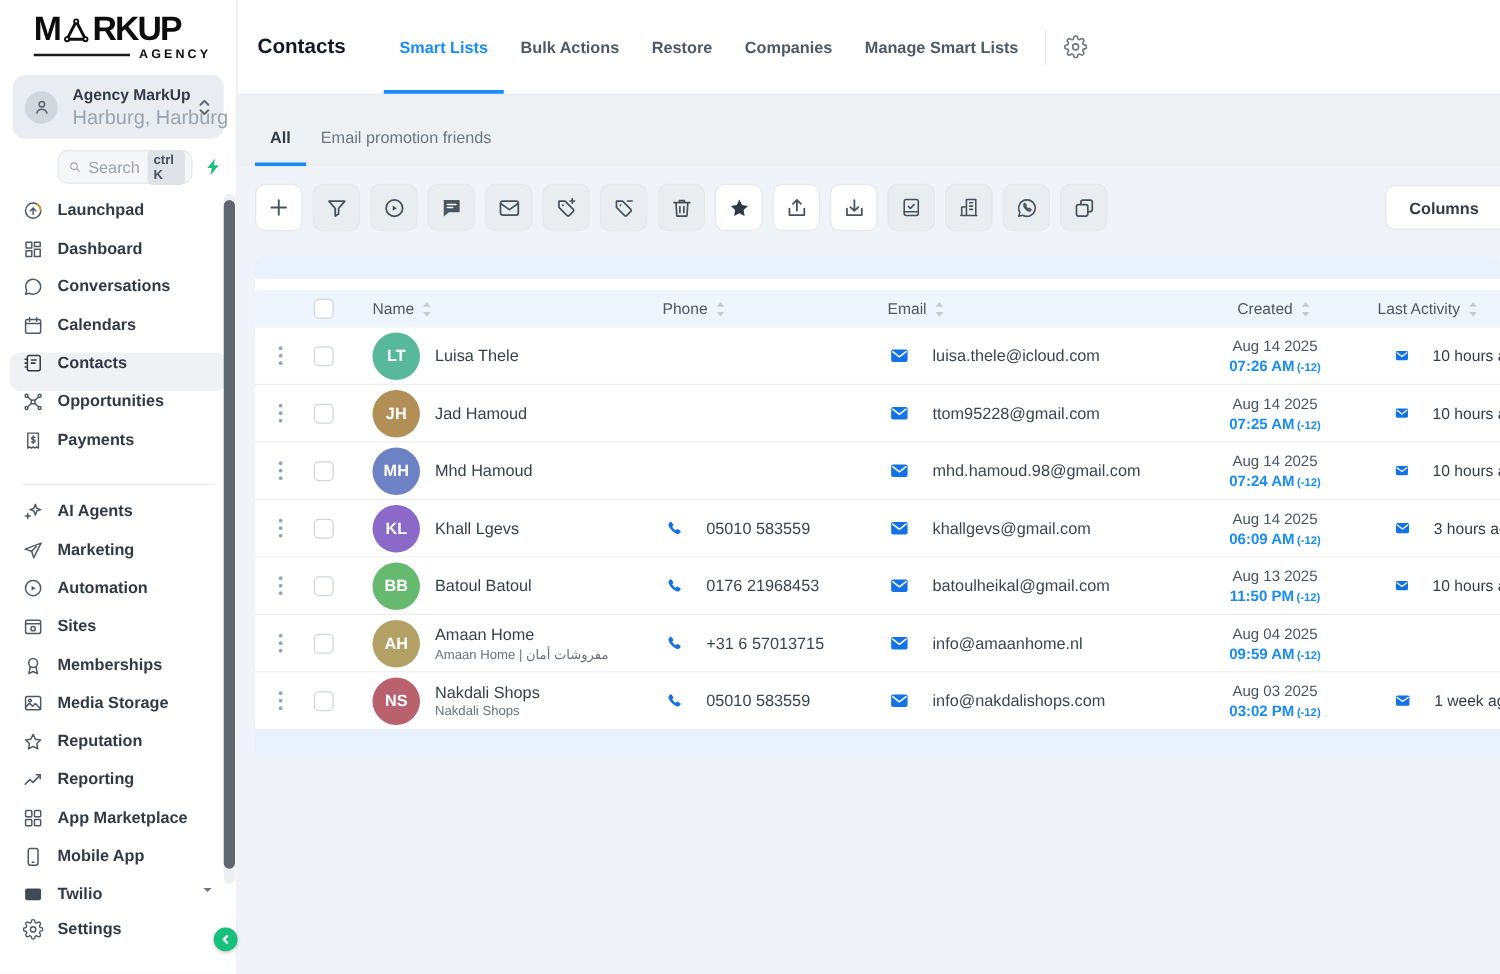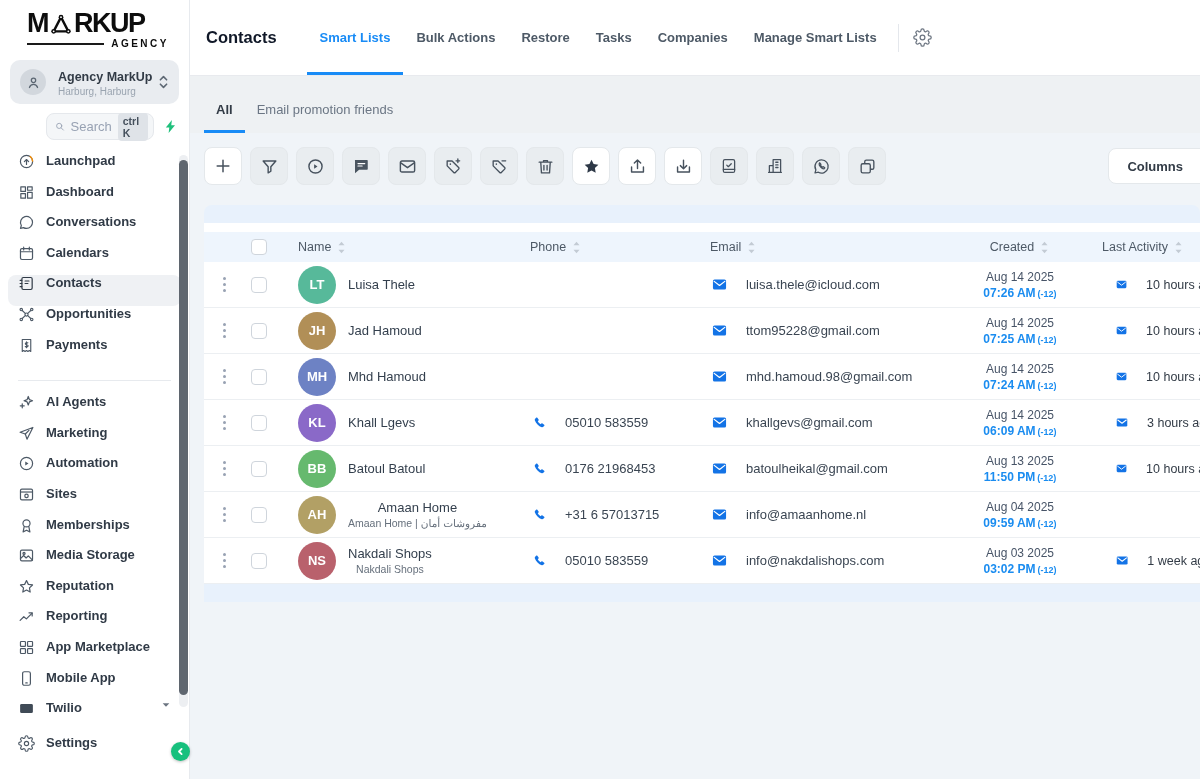--- a/index.html
+++ b/index.html
@@ -13,21 +13,21 @@
   .logo-main { display:flex; align-items:center; font-size:27px; font-weight:800; letter-spacing:-1.5px; color:#0d0d0d; line-height:1; }
   .logo-main svg { margin:0 1px; }
   .logo-sub { display:flex; align-items:center; gap:7px; margin-top:1px; }
   .logo-line { flex:1; height:2px; background:#1a1a1a; }
   .logo-agency { font-size:10px; font-weight:700; letter-spacing:2.5px; color:#0d0d0d; }
 
   .agency-card { margin:11px 10px 0 10px; background:#e9ecf0; border-radius:10px; padding:7px 10px; display:flex; align-items:center; gap:12px; cursor:pointer; }
   .agency-avatar { width:26px; height:26px; min-width:26px; border-radius:50%; background:#d2d7dd; display:flex; align-items:center; justify-content:center; }
   .agency-texts { flex:1; min-width:0; }
   .agency-name { font-size:12.5px; font-weight:700; color:#323b46; white-space:nowrap; }
-  .agency-loc { font-size:10px; color:#9aa4b0; margin-top:1px; white-space:nowrap; }
+  .agency-loc { font-size:16px; color:#9aa4b0; margin-top:1px; white-space:nowrap;text-align:center; }
   .agency-chevrons { color:#5d6773; }
 
   .search-row { margin:9px 10px 0 10px; display:flex; align-items:center; gap:8px;padding-left:36px; }
   .searchbox { flex:1; height:27px; background:#f4f6f8; border:1px solid #e5e8ec; border-radius:8px; display:flex; align-items:center; gap:6px; padding:0 5px 0 8px; cursor:text; }
   .search-ph { flex:1; font-size:13px; color:#98a2b3; }
   .kbd { background:#dfe3e8; border-radius:4px; font-size:10.5px; font-weight:600; color:#45505c; padding:2px 5px; }
   .bolt-btn { width:24px; height:24px; display:flex; align-items:center; justify-content:center; cursor:pointer; }
 
   .nav { margin-top:13px; flex:1; padding:0 8px; overflow:hidden; }
   .nav-item { height:30.6px; display:flex; align-items:flex-start; gap:11px; padding:0 10px; border-radius:8px; font-size:13px; font-weight:600; color:#303a46; cursor:pointer; white-space:nowrap; }
@@ -48,21 +48,21 @@
   .topnav { display:flex; align-items:stretch; height:100%; }
   .toptab { display:flex; align-items:center; padding:0 13px; font-size:13px; font-weight:600; color:#4d5966; cursor:pointer; border-bottom:3px solid transparent; padding-top:3px; }
   .toptab.active { color:#188bf6; border-bottom-color:#188bf6; }
   .vline { width:1px; height:28px; background:#e4e7ec; align-self:center; margin:0 10px 0 8px; }
   .gear-btn { align-self:center; padding:4px; cursor:pointer; }
 
   .substrip { height:57px; background:#eef1f3; display:flex; align-items:flex-end; padding-left:14px; }
   .subtab { height:44px; display:flex; align-items:center; padding:0 12px; font-size:13px; font-weight:500; color:#6b7684; border-bottom:3px solid transparent; cursor:pointer; }
   .subtab.active { color:#323b46; font-weight:700; border-bottom-color:#188bf6; }
 
-  .content { flex:1; background:#f0f4f8; padding:14px 0 0 14px; overflow:hidden;text-align:center; }
+  .content { flex:1; background:#f0f4f8; padding:14px 0 0 14px; overflow:hidden; }
   .toolbar-row { display:flex; align-items:center; }
   .tools { display:flex; gap:8px; }
   .tool { width:38px; height:38px; border-radius:8px; border:1px solid #e4e8eb; display:flex; align-items:center; justify-content:center; cursor:pointer; background:#e9edf0; }
   .tool.white { background:#fff; }
   .cols-btn { margin-left:auto; margin-right:-14px; height:36px; background:#fff; border:1px solid #e4e8eb; border-radius:8px; padding:0 30px 0 18px; font-size:13px; font-weight:600; color:#323b46; display:flex; align-items:center; cursor:pointer; }
 
   
   .tbl { margin-top:20px; }
   .strip-top { height:18px; background:#e8f1fc; border-radius:8px 8px 0 0; }
   .strip-gap { height:9px; background:#fff; }
@@ -326,21 +326,20 @@
 </div>
 
 <div id="main">
 
   <div class="topbar">
     <span class="page-title">Contacts</span>
     <div class="topnav">
       <span class="toptab active">Smart Lists</span>
       <span class="toptab">Bulk Actions</span>
       <span class="toptab">Restore</span>
-      <span class="toptab">Tasks</span>
       <span class="toptab">Companies</span>
       <span class="toptab">Manage Smart Lists</span>
     </div>
     <span class="vline"></span>
     <span class="gear-btn">
       <svg width="19" height="19" viewBox="0 0 24 24" fill="none" stroke="#6b7480" stroke-width="1.6" stroke-linecap="round" stroke-linejoin="round">
           <circle cx="12" cy="12" r="3"></circle>
           <path d="M19.4 15a1.65 1.65 0 0 0 .33 1.82l.06.06a2 2 0 1 1-2.83 2.83l-.06-.06a1.65 1.65 0 0 0-1.82-.33 1.65 1.65 0 0 0-1 1.51V21a2 2 0 1 1-4 0v-.09A1.65 1.65 0 0 0 9 19.4a1.65 1.65 0 0 0-1.82.33l-.06.06a2 2 0 1 1-2.83-2.83l.06-.06a1.65 1.65 0 0 0 .33-1.82 1.65 1.65 0 0 0-1.51-1H3a2 2 0 1 1 0-4h.09A1.65 1.65 0 0 0 4.6 9a1.65 1.65 0 0 0-.33-1.82l-.06-.06a2 2 0 1 1 2.83-2.83l.06.06a1.65 1.65 0 0 0 1.82.33H9a1.65 1.65 0 0 0 1-1.51V3a2 2 0 1 1 4 0v.09a1.65 1.65 0 0 0 1 1.51 1.65 1.65 0 0 0 1.82-.33l.06-.06a2 2 0 1 1 2.83 2.83l-.06.06a1.65 1.65 0 0 0-.33 1.82V9a1.65 1.65 0 0 0 1.51 1H21a2 2 0 1 1 0 4h-.09a1.65 1.65 0 0 0-1.51 1z"></path>
         </svg>
     </span>

